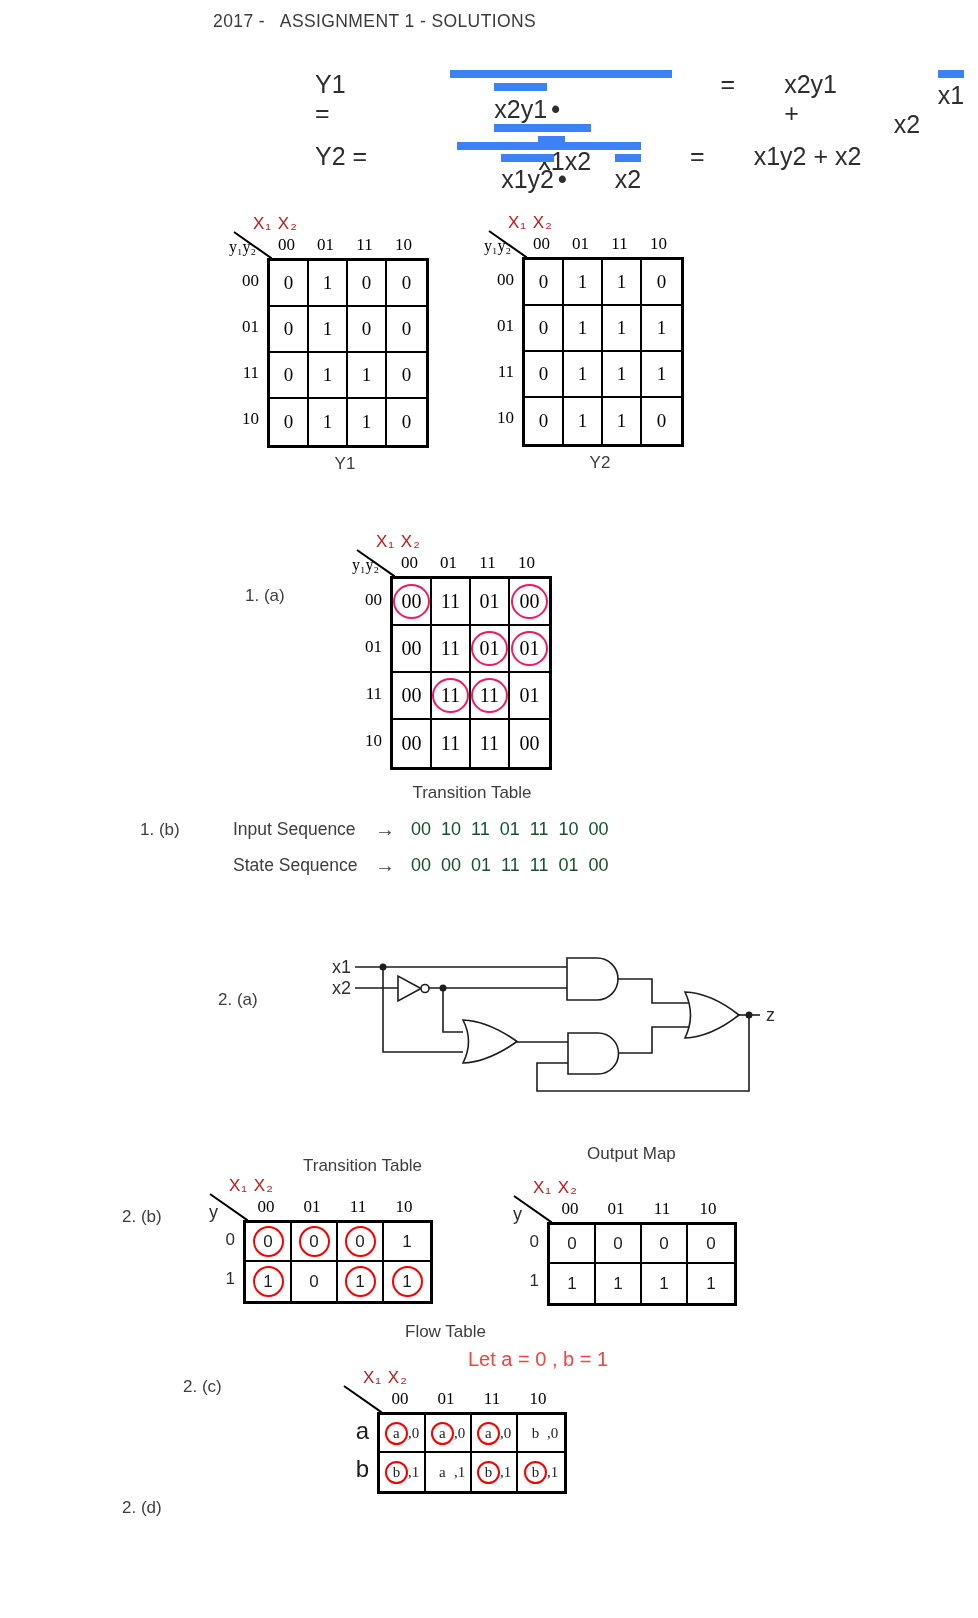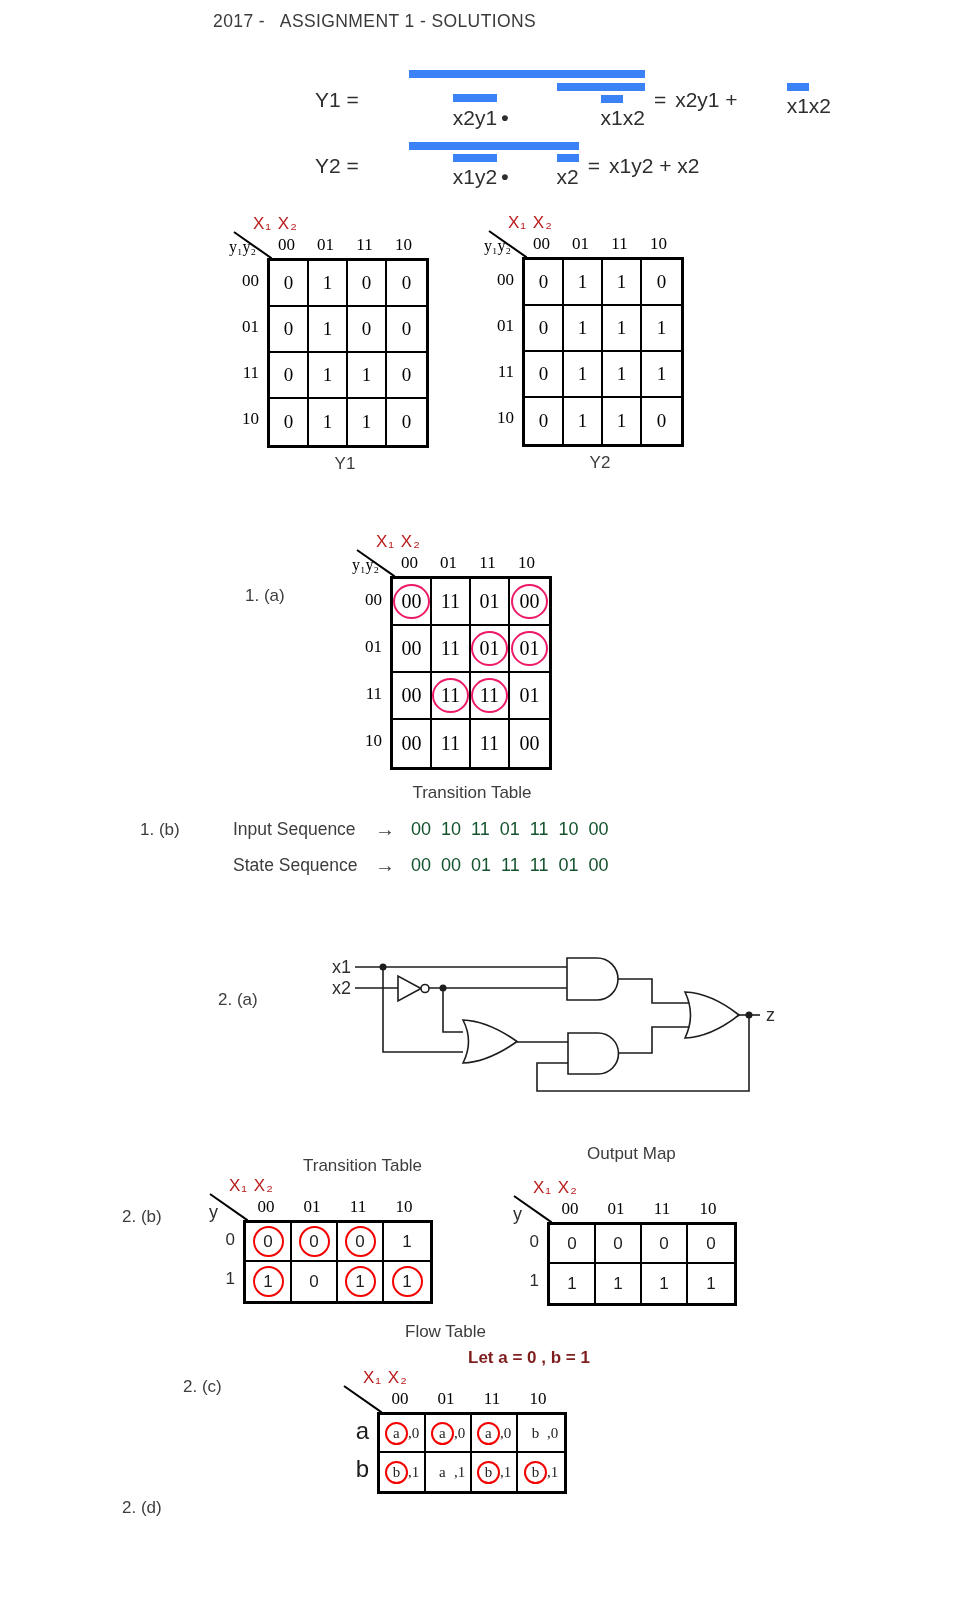--- a/index.html
+++ b/index.html
@@ -3,21 +3,21 @@
 <meta charset="utf-8">
 <style>
   html,body { margin:0; padding:0; background:#fff; }
   #page { position:relative; width:978px; height:1618px; background:#ffffff;
           font-family:"Liberation Sans", sans-serif; color:#3d3d3d; overflow:hidden; }
   .abs { position:absolute; }
   .sans17 { font-size:17px; color:#3d3d3d; white-space:pre; }
   .title { font-size:17.5px; letter-spacing:.4px; color:#3a3a3a; white-space:pre; }
 
   
-  .eq { position:absolute; display:flex; align-items:center; font-size:21px; color:#2e2e2e; }
+  .eq { position:absolute; display:flex; align-items:flex-start; font-size:25px; color:#2e2e2e;gap:40px; }
   .eq span { display:inline-block; }
   .ob { border-top:8px solid #3b82f6;margin-left:44px; }
   .l1 { padding-top:3px; }
   .l2 { padding-top:4px; }
   .l3 { padding-top:5px; }
   .eq-dot { margin:0 4px; font-weight:bold; }
   .eq-mid { margin:0 9px; }
   .eq-lhs { margin-right:6px; }
   .eq-r1 { margin-right:5px; }
 
@@ -52,21 +52,21 @@
   .ft-o { font-family:"Liberation Serif", serif; font-size:15px; }
 
   
   .seq-row { position:absolute; display:flex; align-items:center; font-size:17.5px; color:#3d3d3d; }
   .seq-label { width:142px; white-space:pre; }
   .seq-arrow { width:36px; font-size:20px; }
   .seq-nums { white-space:pre; font-size:18px; color:#14532d; }
 
   
   .para div { font-size:17px; line-height:22px; color:#3d3d3d; white-space:pre; }
-  .note { font-size:17px; font-weight:700; color:#7f1d1d; white-space:pre; }
+  .note { font-size:20px; font-weight:400; color:#ef4444; white-space:pre; }
 
   svg text { font-family:"Liberation Sans", sans-serif; font-size:18px; fill:#2e2e2e; }
 </style>
 </head>
 <body>
 
 <div id="page">
 
   <div class="abs title" style="left:213px; top:11px;">2017 -   ASSIGNMENT 1 - SOLUTIONS</div>
 

